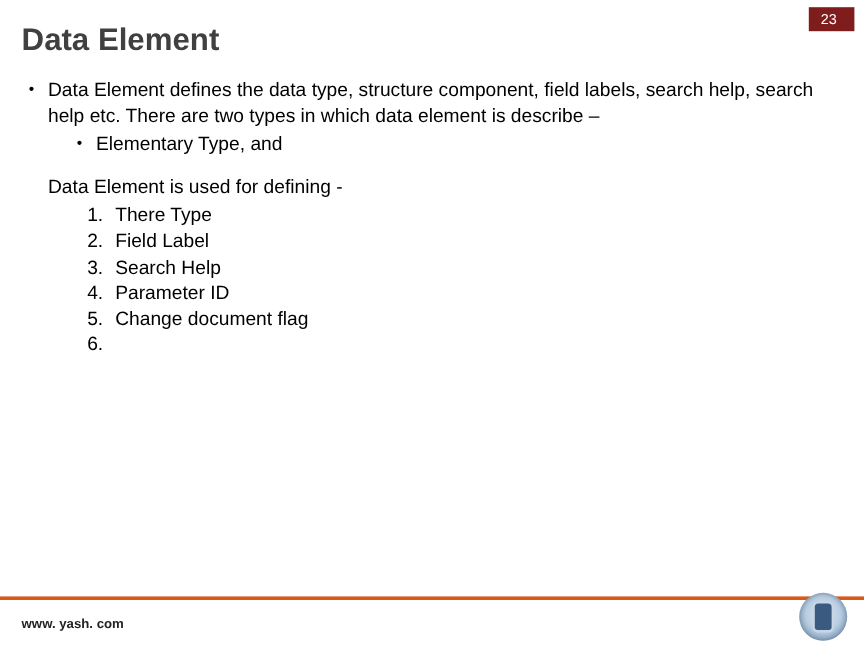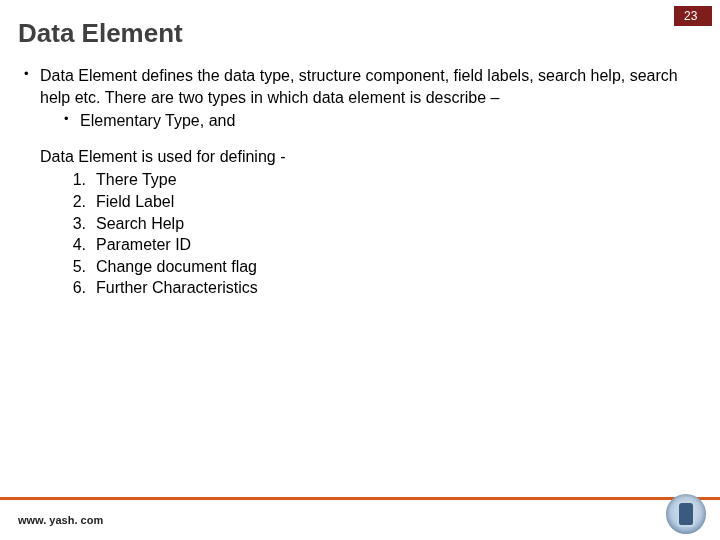--- a/index.html
+++ b/index.html
@@ -144,21 +144,21 @@
   </ul>
 
   <div class="defining">
     <div class="defining-intro">Data Element is used for defining -</div>
     <ol class="numlist">
       <li><span class="num">1.</span><span>There Type</span></li>
       <li><span class="num">2.</span><span>Field Label</span></li>
       <li><span class="num">3.</span><span>Search Help</span></li>
       <li><span class="num">4.</span><span>Parameter ID</span></li>
       <li><span class="num">5.</span><span>Change document flag</span></li>
-      <li><span class="num">6.</span><span>Further Characteristics</span></li>
+      <li><span class="num">6.</span></li>
     </ol>
   </div>
 </div>
 
 <div class="footer-bar"></div>
 <div class="footer-url">www. yash. com</div>
 <div class="logo">
   <div class="logo-inner"></div>
 </div>
 

